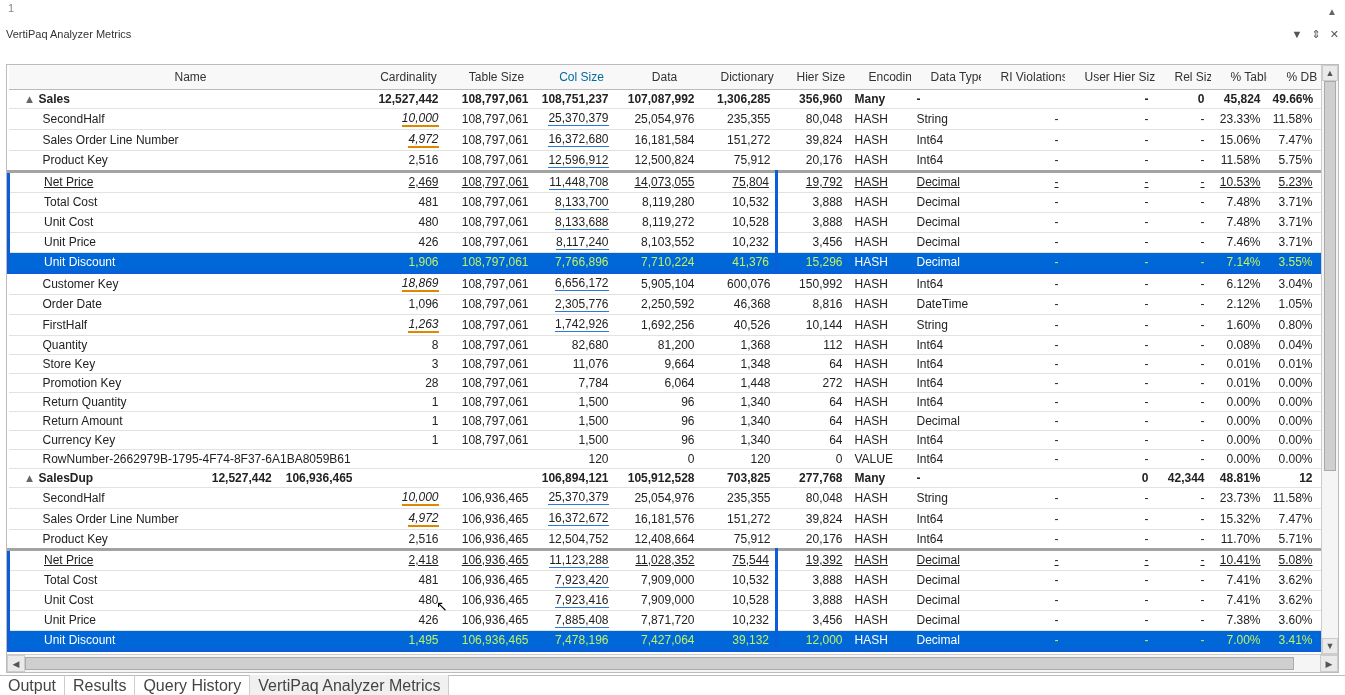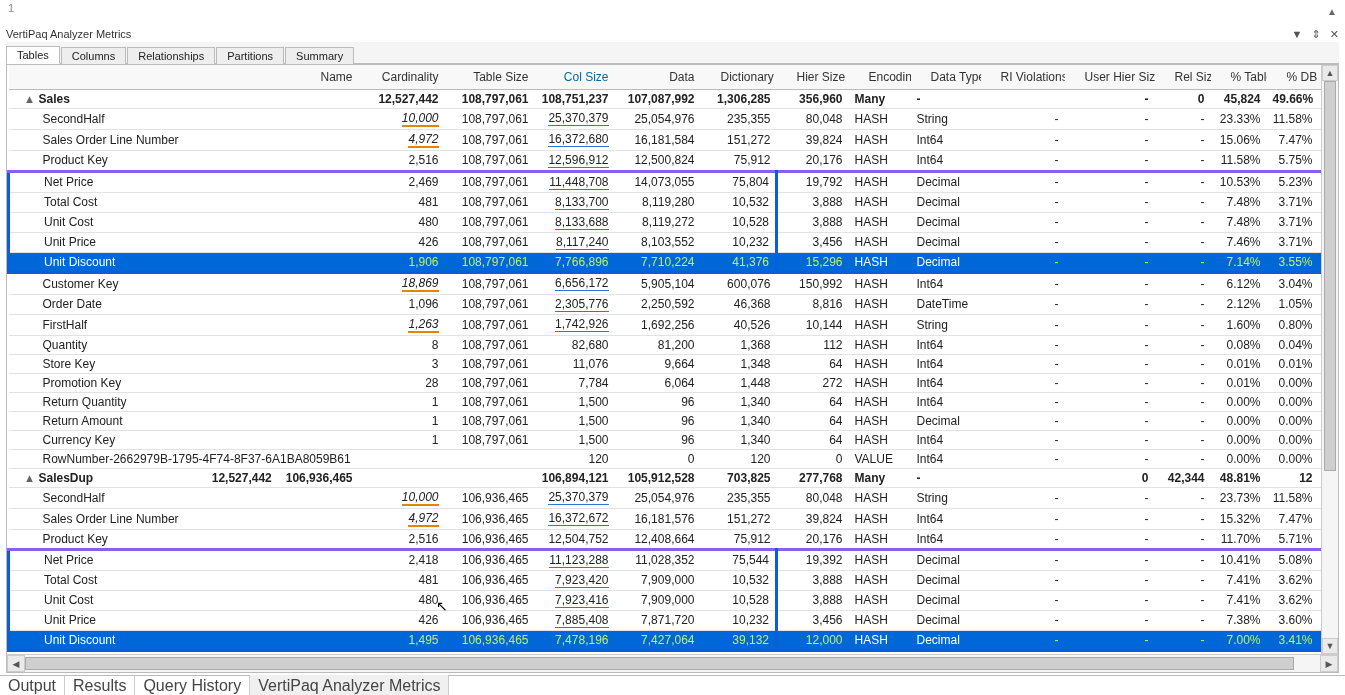--- a/index.html
+++ b/index.html
@@ -63,35 +63,35 @@
   table.grid th, table.grid td {
     border-bottom:1px solid #e2e2e2;
     padding:2px 6px 2px 6px;
     white-space:nowrap;
     overflow:hidden;
     height:19px;
     font-size:12px;
   }
   table.grid th {
     background:#f8f8f8; border-bottom:1px solid #bbb;
-    text-align:right; font-weight:normal; color:#333;
+    text-align:center; font-weight:normal; color:#333;
     height:24px;
     padding-left:20px;
   }
   table.grid th.sort {
     color:#0369a1;
   }
   .num { text-align:right; }
   .grp td { font-weight:bold; }
   .expander { display:inline-block; width:10px; text-align:center; color:#666; margin-right:4px;}
   .ind0 { padding-left:16px !important;}
   .ind1 { padding-left:34px !important;}
   tr.sel td { background:#0067d8; color:#fff; }
   tr.sel td.num { color:#bef264; }
-  tr.box-top td { border-top:3px solid #8b5cf6; }
+  tr.box-top td { border-top:3px solid #a3a3a3;text-decoration:underline; }
   tr.box-bot td { border-bottom:3px solid #0b5ed7 !important; }
   .box-left { border-left:3px solid #0b5ed7; }
   .box-right { border-right:3px solid #0b5ed7; }
   .ul-blue { border-bottom:1px solid #2b7bd6; display:inline-block; padding-bottom:0px;}
   .ul-orange{ border-bottom:2px solid #e08700; display:inline-block; padding-bottom:0px;font-style:italic;}
   .col-name     { width:350px; }
   .col-card     { width:86px; }
   .col-tsize    { width:90px; }
   .col-csize    { width:80px; }
   .col-data     { width:86px; }
@@ -125,27 +125,20 @@
 
   <div class="panel-title-bar">
     <span>VertiPaq Analyzer Metrics</span>
     <span class="btns">
       <span>▼</span>
       <span>⇕</span>
       <span>✕</span>
     </span>
   </div>
 
-  <div class="tabbar" id="topTabs">
-      <div class="tab active">Tables</div>
-      <div class="tab">Columns</div>
-      <div class="tab">Relationships</div>
-      <div class="tab">Partitions</div>
-      <div class="tab">Summary</div>
-    </div>
 
   <div class="grid-area">
     <div class="grid-scroll">
       <table class="grid">
         <colgroup id="cols">
             <col class="col-name">
             <col class="col-card">
             <col class="col-tsize">
             <col class="col-csize">
             <col class="col-data">

